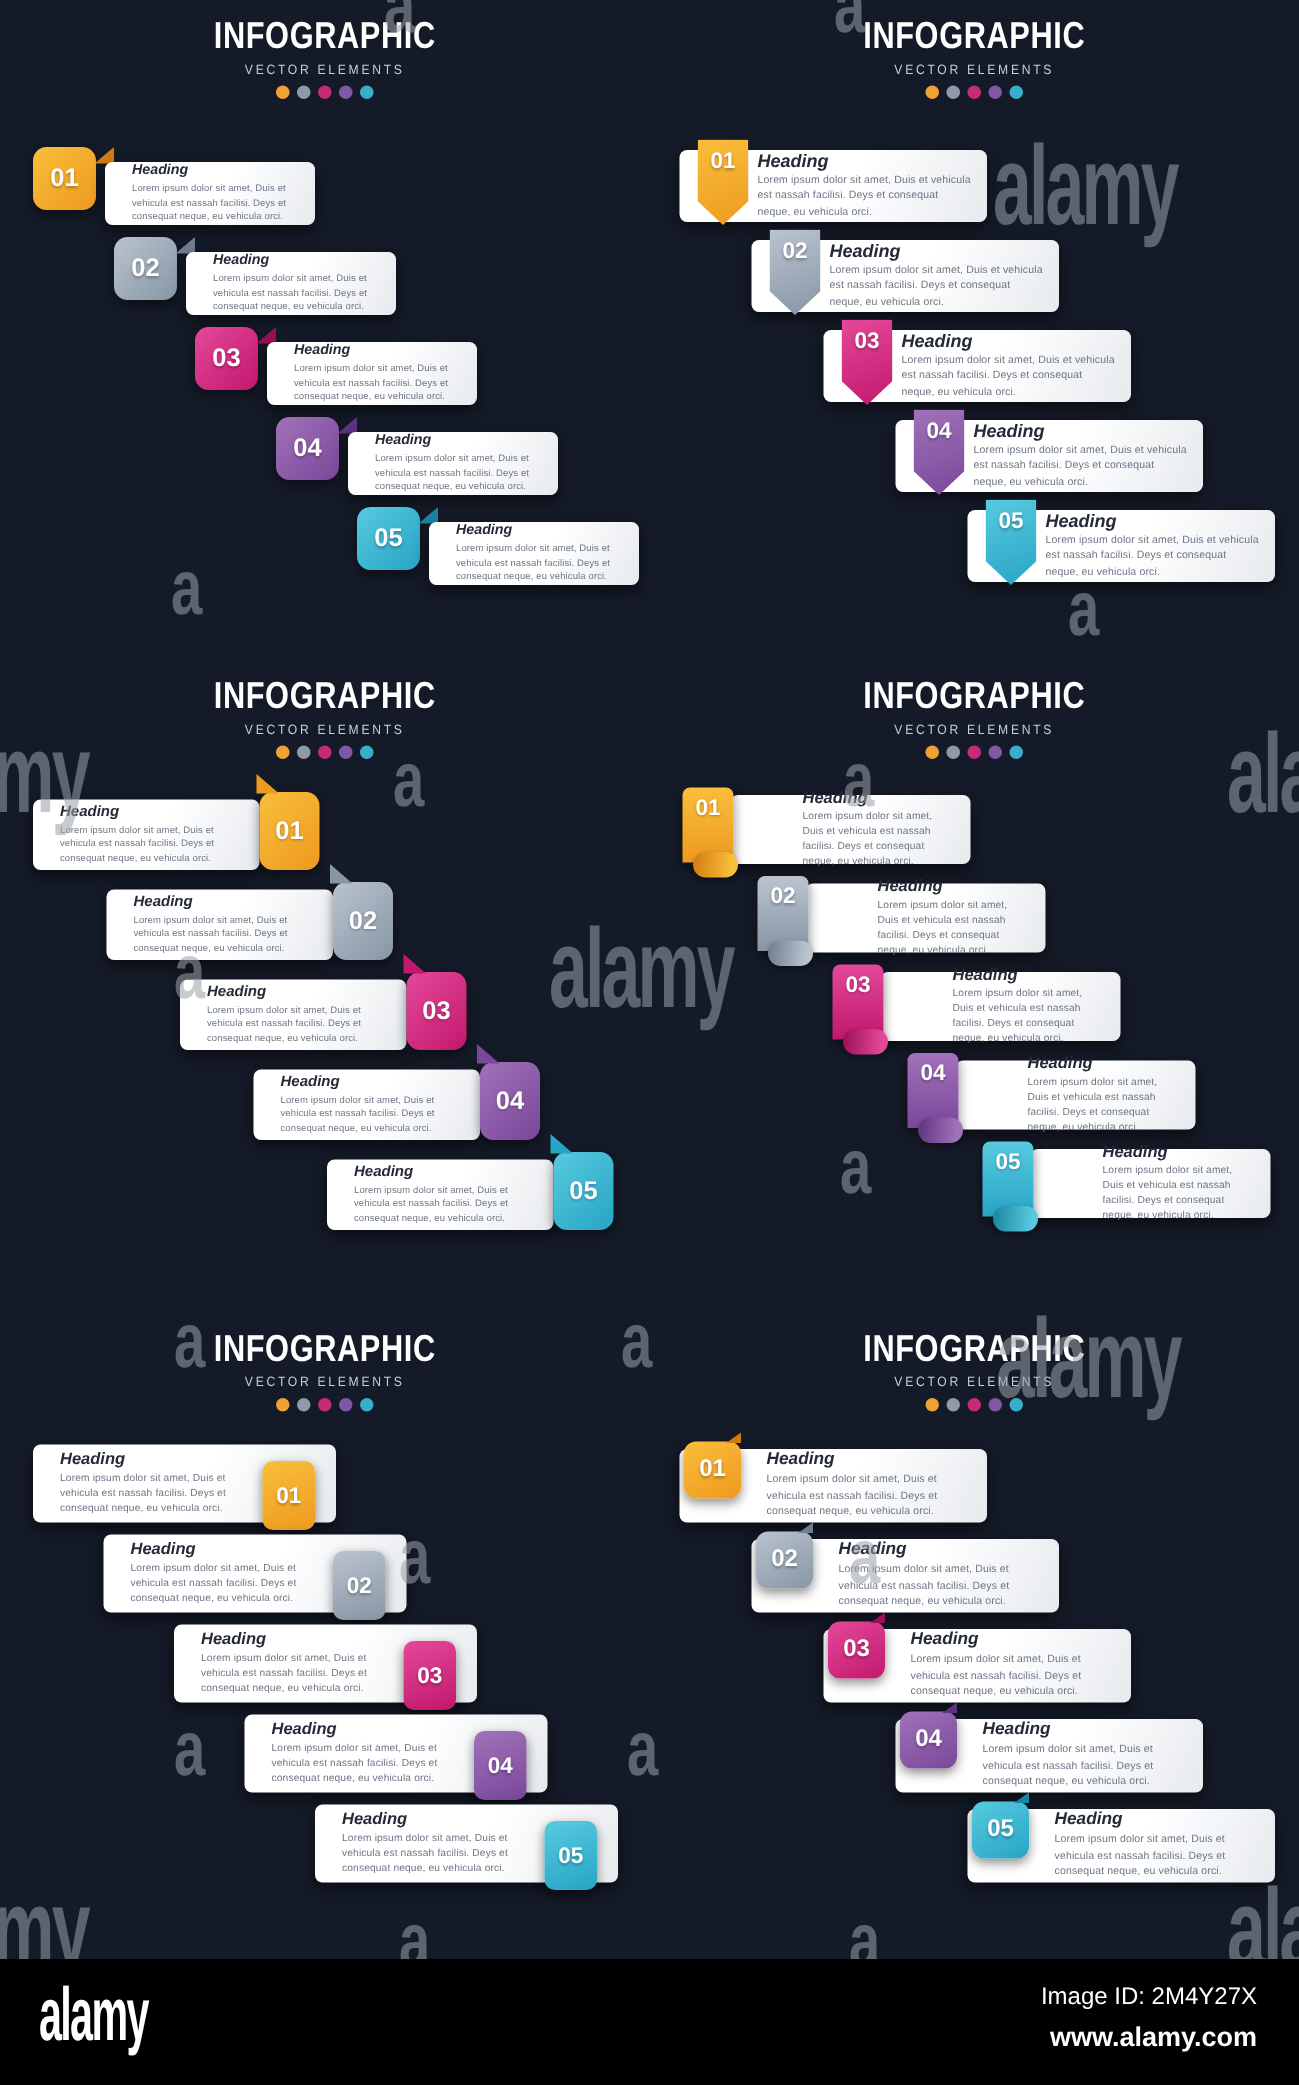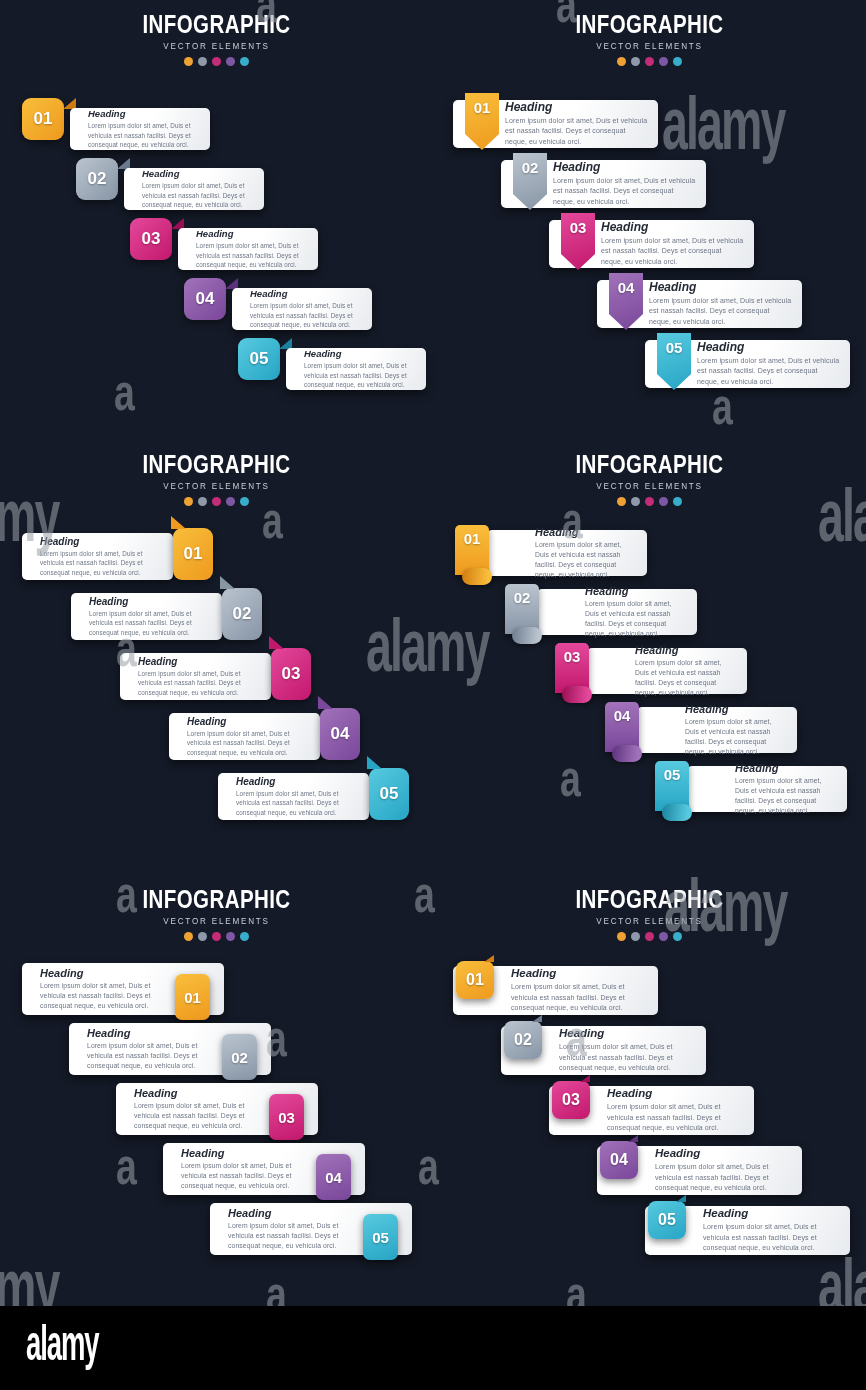--- a/index.html
+++ b/index.html
@@ -385,14 +385,18 @@
       <div class="wm wm-letter" style="left: 566px; top: 1012px; font-size: 52px;">a</div>
       <div class="wm wm-letter" style="left: 116px; top: 1140px; font-size: 52px;">a</div>
       <div class="wm wm-letter" style="left: 418px; top: 1140px; font-size: 52px;">a</div>
       <div class="wm wm-word" style="left: -64px; top: 1248px; font-size: 75px;">alamy</div>
       <div class="wm wm-letter" style="left: 266px; top: 1268px; font-size: 52px;">a</div>
       <div class="wm wm-letter" style="left: 566px; top: 1268px; font-size: 52px;">a</div>
       <div class="wm wm-word" style="left: 818px; top: 1248px; font-size: 75px;">alamy</div>
     </div>
   <footer id="footer">
     <div class="f-logo">alamy</div>
+    <div class="f-right">
+      <div class="f-id">Image ID: 2M4Y27X</div>
+      <div class="f-url">www.alamy.com</div>
+    </div>
   </footer>
 </div>
 
 </body></html>

